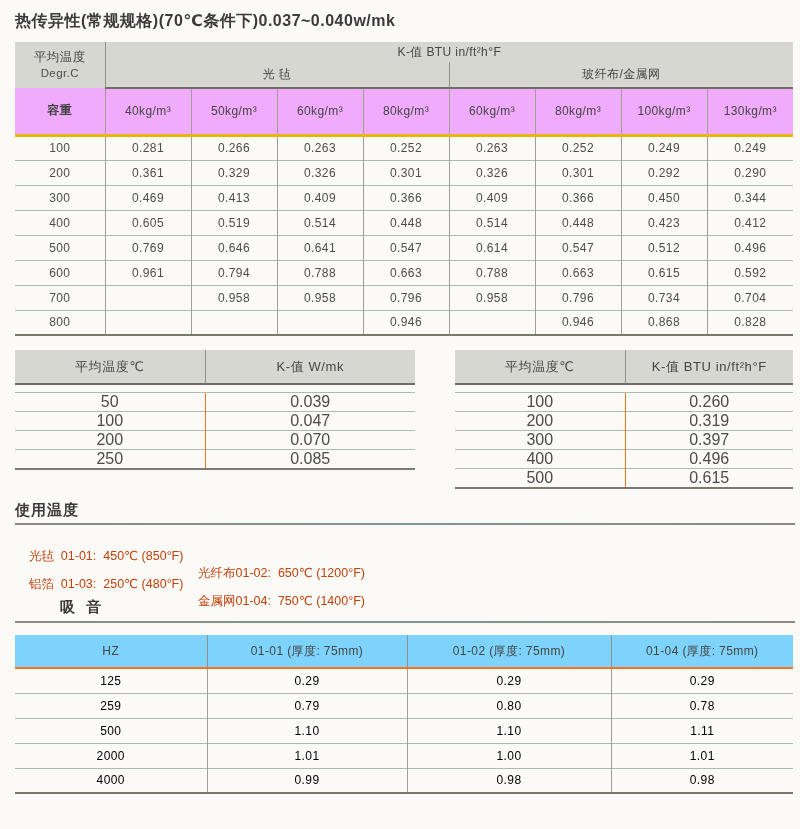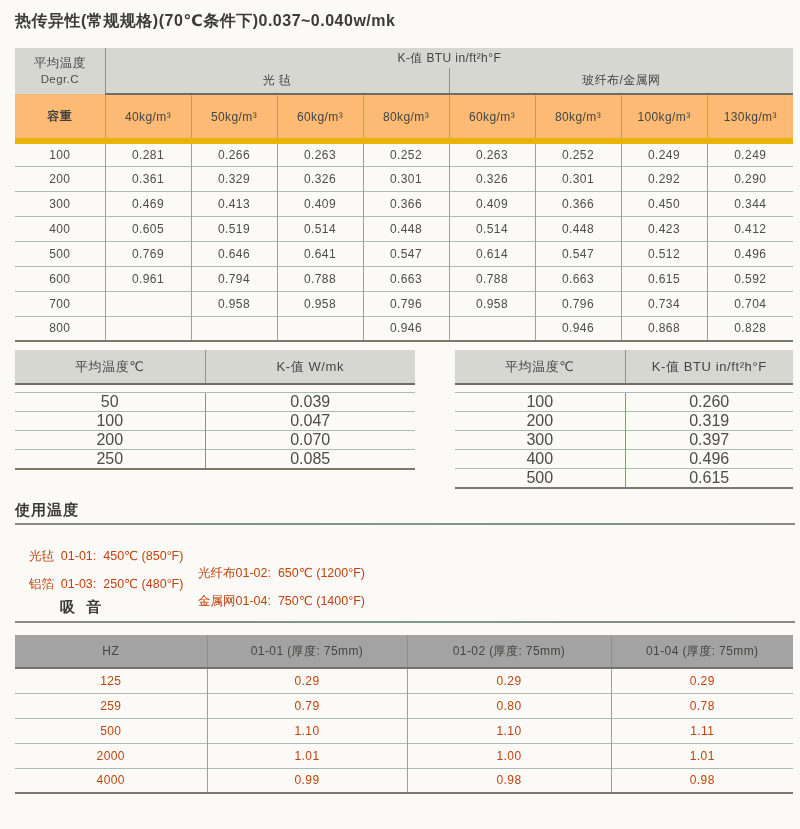--- a/index.html
+++ b/index.html
@@ -11,34 +11,34 @@
     color:#454543; overflow:hidden;
   }
   .abs { position:absolute; }
 
   .title { left:15px; top:11px; font-size:16px; font-weight:700; letter-spacing:0.5px; color:#3b3b39; white-space:pre; }
 
   table { border-collapse:collapse; table-layout:fixed; }
   td { text-align:center; vertical-align:middle; overflow:hidden; }
 
   
-  .main-table { left:15px; top:48px; width:778px; }
+  .main-table { left:15px; top:42px; width:778px; }
   .main-table td { font-size:12px; letter-spacing:0.4px; }
   .gray td { background:#d6d7d1; }
   .r1 td { height:20px; }
   .r2 td { height:26px; }
   .corner { border-right:1px solid #8f908a; font-size:12px; line-height:1.25; }
   .corner .cn { font-size:12.5px; }
   .corner .eng { font-size:11.5px; color:#4c4c49; }
   .khead { border-bottom:1px solid #7d8b85; font-size:12px; letter-spacing:0.6px; }
   .group { font-size:13px; letter-spacing:3px; }
   .group + .group { border-left:1px solid #8f908a; }
   .r2 td, .r1 td { border-bottom:0; }
   .gray-bottom td { border-bottom:2px solid #6e6e66;margin-top:36px; }
-  .density-row td { height:47px; background:#fdba74; border-bottom:6px solid #eab308; }
+  .density-row td { height:47px; background:#f0abfc; border-bottom:3px solid #eab308; }
   .density-row td + td { border-left:1px solid #a0a099; }
   .density-label { font-size:20px; font-weight:600; letter-spacing:3px; color:#3f3f3d; }
   tbody.data tr td { height:25px; color:#4c4c4a; }
   tbody.data tr td + td { border-left:1px solid #a0a099; }
   tbody.data tr + tr td { border-top:1px solid #a9bcb4; }
   tbody.data tr:last-child td { border-bottom:2px solid #79796f; }
 
   
   .sm-table td { font-size:16px; }
   .sm-left { left:15px; top:350px; width:400px; }
@@ -58,23 +58,23 @@
   .usage-line { left:15px; width:760px; font-size:12.5px; color:#c2410c; white-space:pre; }
   .usage-line .right-col { position:absolute; left:183px; white-space:pre; }
   .usage-line1 { top:534px; }
   .usage-line2 { top:562px; }
   .abs-heading { left:15px; top:598px;padding-left:45px; }
   .abs-rule { left:15px; top:621px; width:780px; }
 
   
   .abs-table { left:15px; top:635px; width:778px; }
   .abs-table td { font-size:12px; letter-spacing:0.4px; }
-  .abs-head td { height:33px; background:#a3a3a3; border-bottom:2px solid #737373; }
+  .abs-head td { height:33px; background:#7dd3fc; border-bottom:2px solid #f97316; }
   .abs-head td + td { border-left:1px solid #8f908a; }
-  tbody.absdata tr td { height:25px; color:#c2410c; }
+  tbody.absdata tr td { height:25px; color:#000000; }
   tbody.absdata tr td + td { border-left:1px solid #a0a099; }
   tbody.absdata tr + tr td { border-top:1px solid #a9bcb4; }
   tbody.absdata tr:last-child td { border-bottom:2px solid #79796f; }
 </style>
 </head>
 <body>
 
 <div class="page">
 
   <div class="abs title">热传异性(常规规格)(70℃条件下)0.037~0.040w/mk</div>

